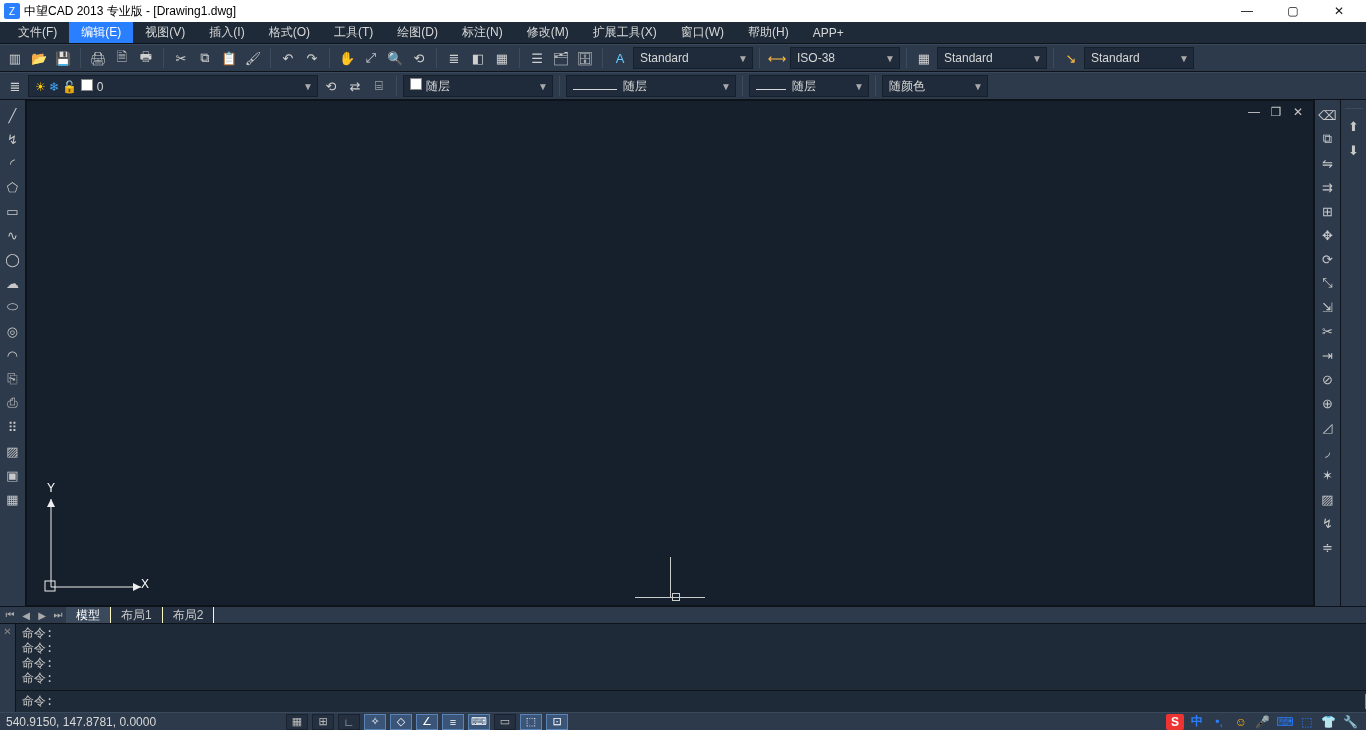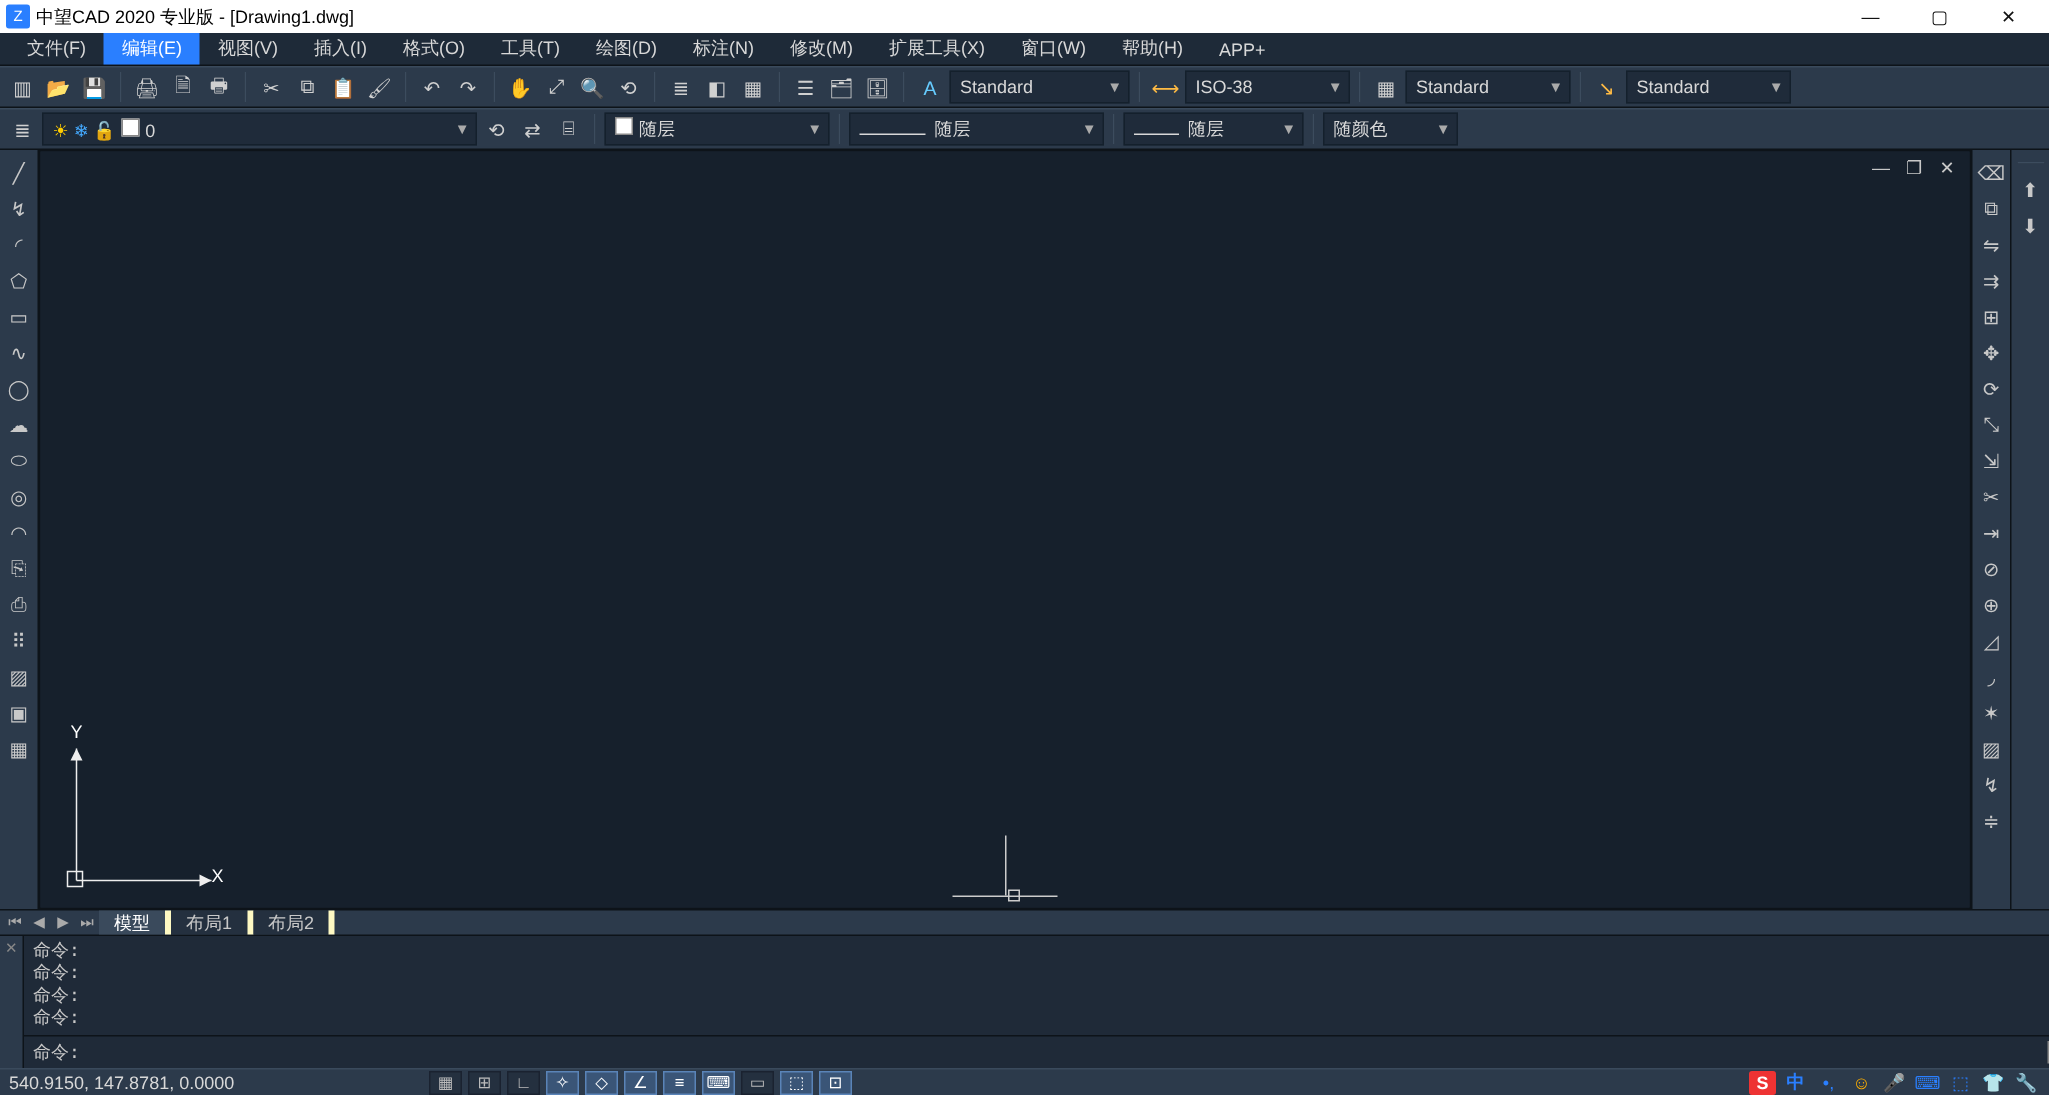--- a/index.html
+++ b/index.html
@@ -38,21 +38,21 @@
 .doc-controls span { width:18px; text-align:center;}
 .ucs { position:absolute; left:14px; bottom:8px; color:#fff; font-size:12px; pointer-events:none;}
 .crosshair { position:absolute; left:50%; top:calc(100% - 8px); transform:translate(-50%,-100%); pointer-events:none;}
 .crosshair .h { position:absolute; width:70px; height:1px; background:#ccc; left:-35px; top:0;}
 .crosshair .v { position:absolute; width:1px; height:40px; background:#ccc; left:0; top:-40px;}
 .crosshair .box { position:absolute; width:8px; height:8px; border:1px solid #ccc; left:2px; top:-4px;}
 
 
 .tabrow { height:18px; background:#2c3a4b; display:flex; align-items:stretch; border-top:1px solid #0d1319; border-bottom:1px solid #0d1319; padding-left:2px;}
 .tabrow .navbtn { width:16px; display:flex; align-items:center; justify-content:center; color:#aaa; font-size:10px;}
-.tabrow .tab { padding:0 10px; display:flex; align-items:center; color:#c8c8c8; font-size:12px; border-right:4px solid #fef9c3; background:#24303f;}
+.tabrow .tab { padding:0 10px; display:flex; align-items:center; color:#c8c8c8; font-size:12px; border-right:1px solid #fef9c3; background:#24303f;}
 .tabrow .tab.active { background:#3a4a5c; color:#fff;}
 
 
 .cmdwin { height:88px; background:#1f2a38; display:flex; }
 .cmdwin .gutter { width:16px; background:#2c3a4b; display:flex; align-items:flex-start; justify-content:center; color:#888; font-size:10px; padding-top:2px; border-right:1px solid #0d1319;}
 .cmdwin .lines { flex:1; padding:2px 6px; display:flex; flex-direction:column; justify-content:flex-start; font-family:SimSun,monospace; font-size:12px; color:#c8c8c8;}
 .cmdwin .lines .l { line-height:15px;}
 .cmdwin .inputrow { display:flex; border-top:1px solid #0d1319;}
 .cmdwin .prompt { padding:2px 2px 2px 6px; color:#c8c8c8; font-family:SimSun,monospace;}
 .cmdwin .cinput { flex:1; background:transparent; border:none; outline:none; color:#fff; font-family:SimSun,monospace; font-size:12px; padding:2px 4px;}
@@ -69,21 +69,21 @@
 .tray { width:18px; height:16px; display:flex; align-items:center; justify-content:center; font-size:12px;}
 .tray.red { background:#e33; color:#fff; border-radius:2px; font-weight:bold;}
 
 svg { display:block; }
 </style>
 </head>
 <body>
 
 <div class="titlebar">
   <div class="app-icon">Z</div>
-  <div class="title">中望CAD 2020 专业版 - [Drawing1.dwg]</div>
+  <div class="title">中望CAD 2013 专业版 - [Drawing1.dwg]</div>
   <div class="spacer"></div>
   <div class="winbtn">—</div>
   <div class="winbtn">▢</div>
   <div class="winbtn">✕</div>
 </div>
 
 <div class="menubar" id="menubar">
     <div class="item">文件(F)</div>
     <div class="item active">编辑(E)</div>
     <div class="item">视图(V)</div>
@@ -145,21 +145,21 @@
   <div class="tb-dd" style="width:170px">
       <span><span class="line-prev"></span><span>随层</span></span>
       <span class="caret">▼</span>
     </div>
   <div class="tb-sep"></div>
   <div class="tb-dd" style="width:120px">
       <span><span class="line-prev" style="width:30px"></span><span>随层</span></span>
       <span class="caret">▼</span>
     </div>
   <div class="tb-sep"></div>
-  <div class="tb-dd" style="width:90px">
+  <div class="tb-dd" style="width:106px">
       <span>随颜色</span>
       <span class="caret">▼</span>
     </div>
 </div>
 
 <div class="workspace">
   <div class="vtoolbar" id="leftbar">
       <div class="vt-btn">╱</div>
       <div class="vt-btn">↯</div>
       <div class="vt-btn">◜</div>

